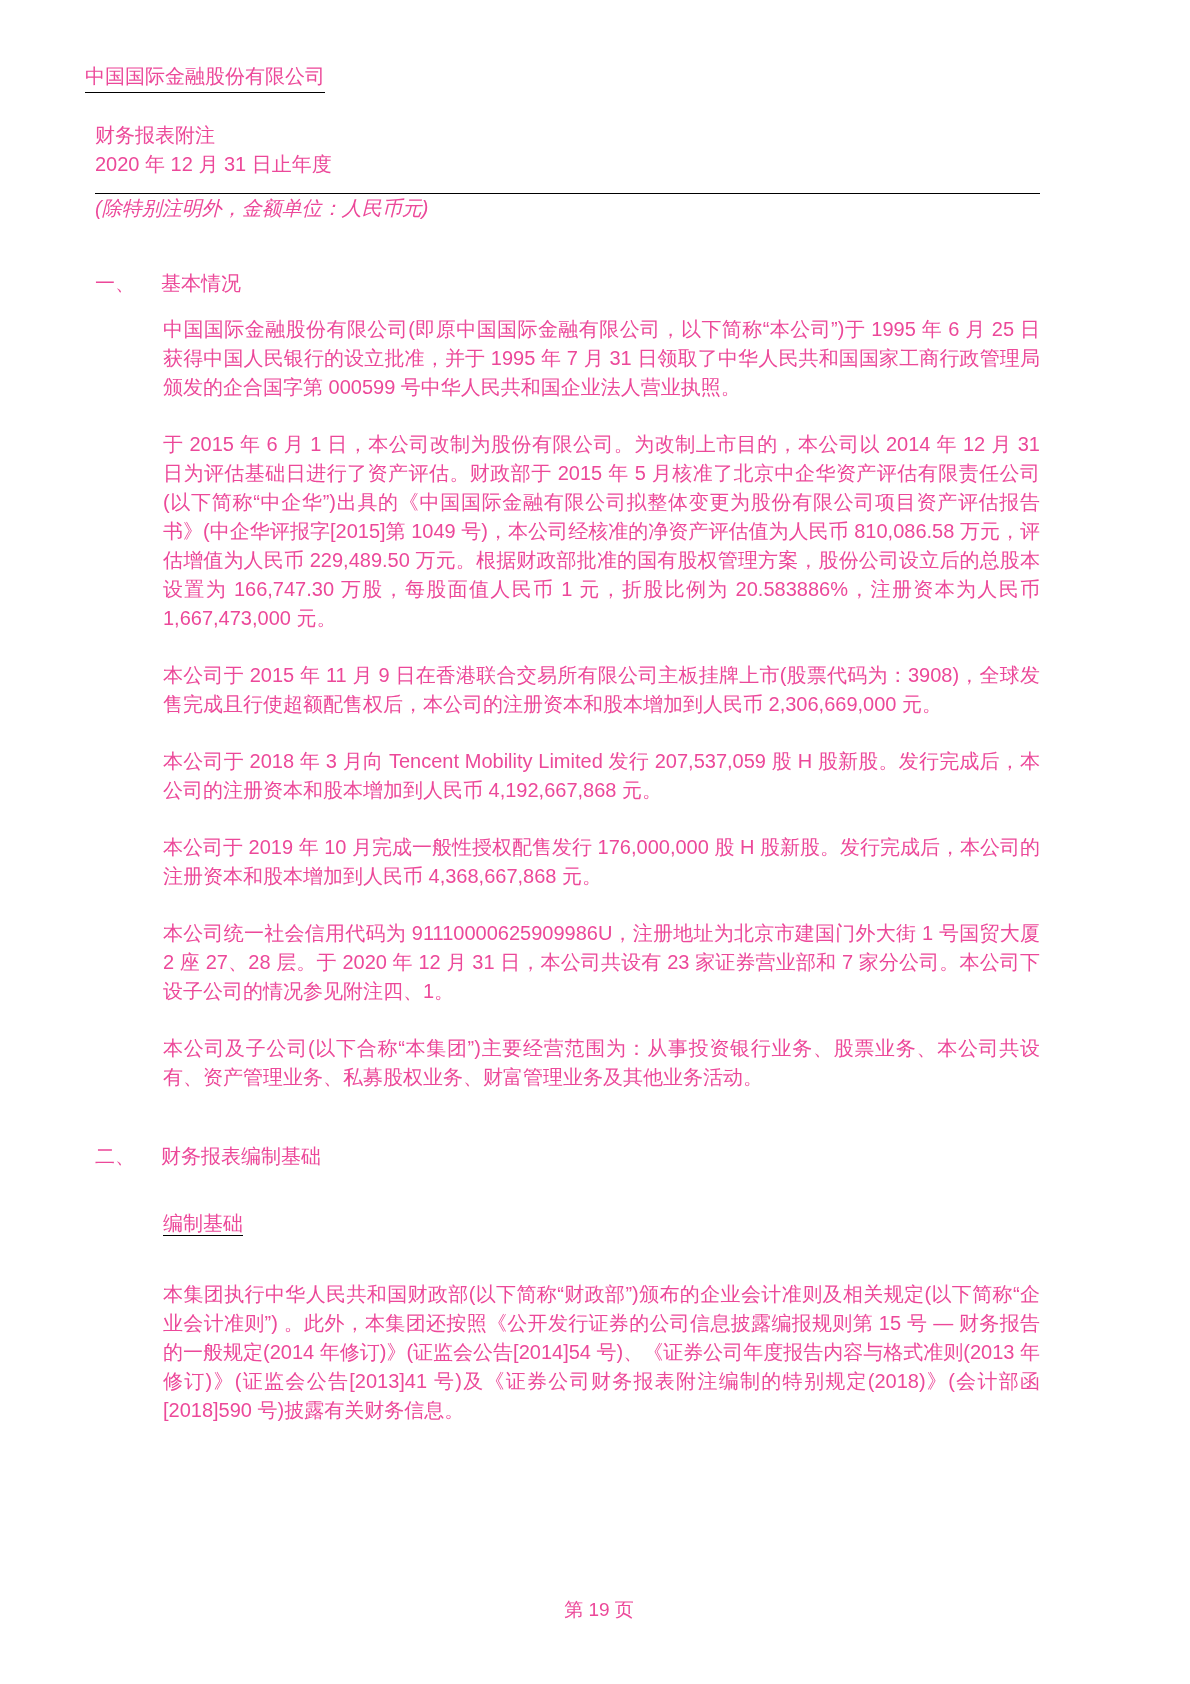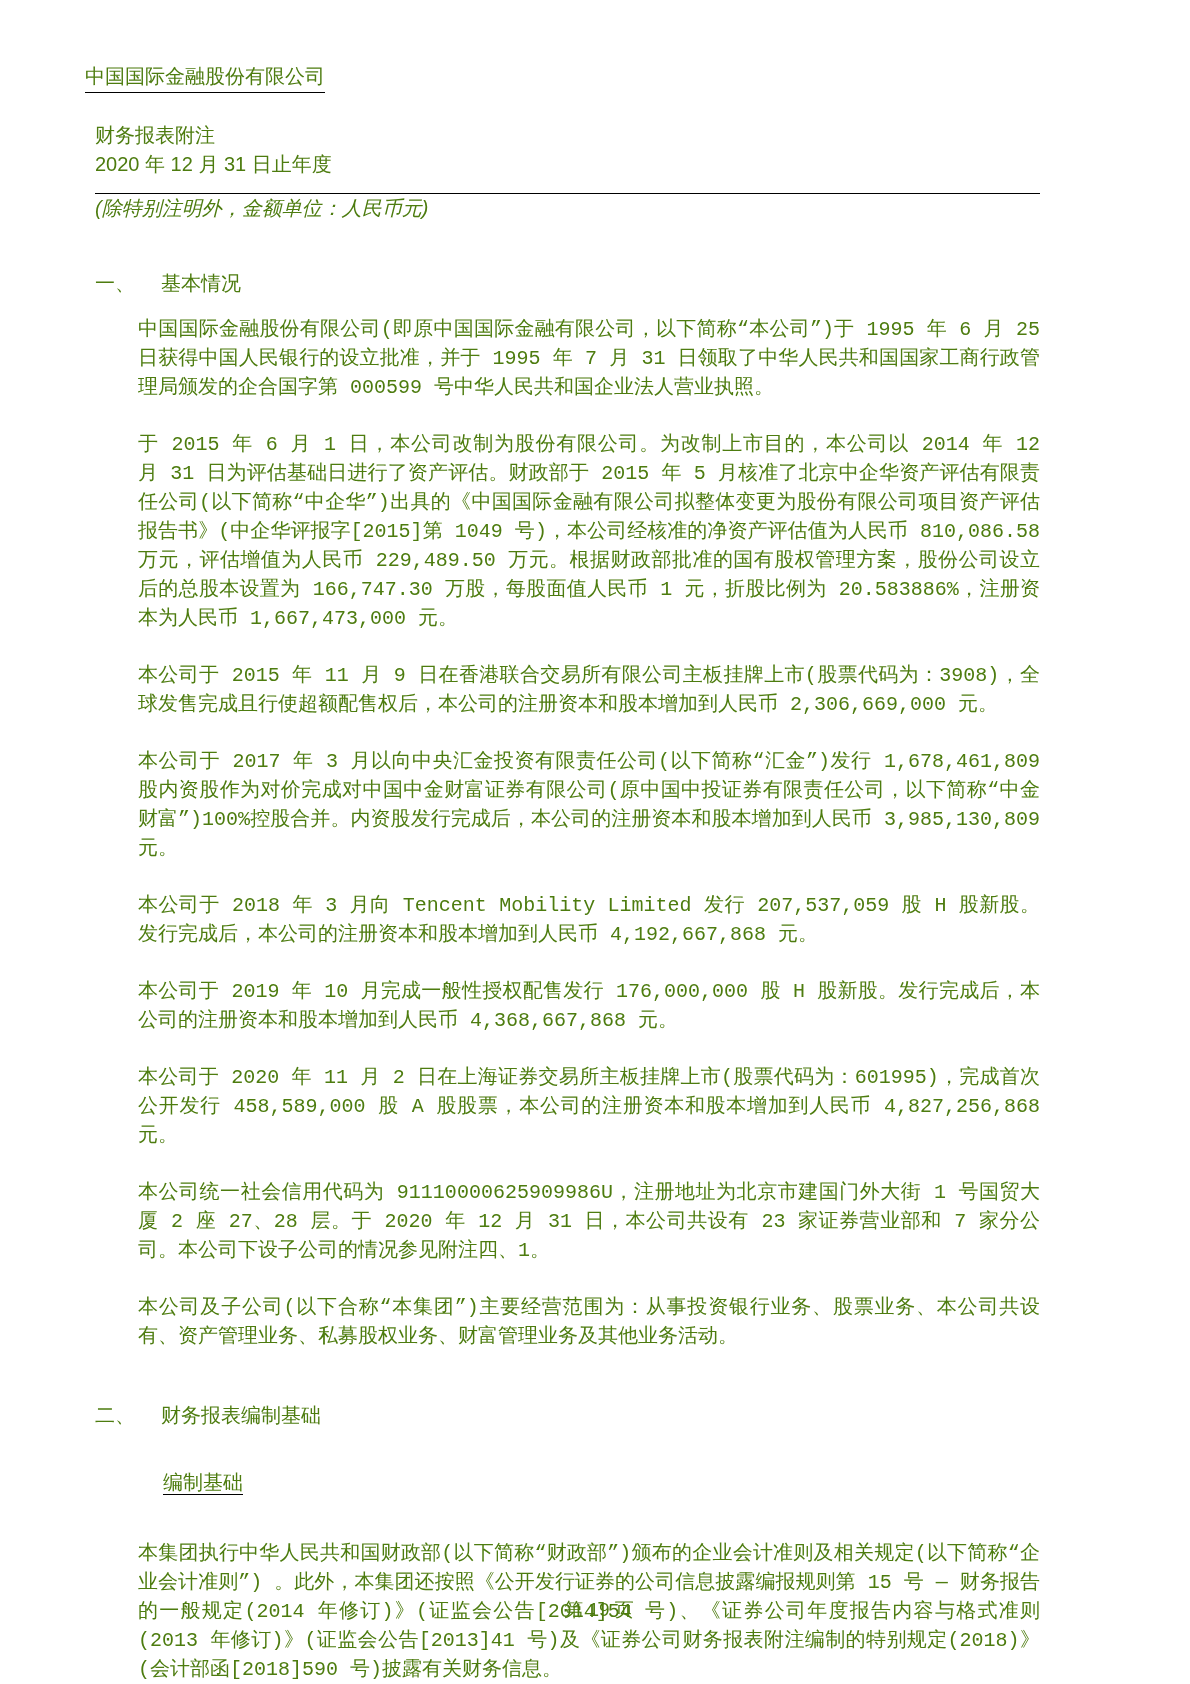--- a/index.html
+++ b/index.html
@@ -3,21 +3,21 @@
 <meta charset="utf-8">
 <style>
   html, body { margin: 0; padding: 0; background: #e8e8e8; }
   .page {
     position: relative;
     width: 1190px;
     height: 1684px;
     margin: 0 auto;
     background: #ffffff;
     font-family: "Liberation Sans", "DejaVu Sans", sans-serif;
-    color: #4d7c0f;
+    color: #ec4899;
     font-size: 20px;
     line-height: 29px;
     box-sizing: border-box;
     padding: 62px 150px 0 95px;
     overflow: hidden;
   }
   .company-name {
     display: inline-block;
     margin-left: -10px;
     border-bottom: 1.5px solid #000;
@@ -35,23 +35,22 @@
     display: flex;
     align-items: baseline;
   }
   .sec-num { width: 66px; flex: 0 0 66px; }
   .sec-title { }
   .section-one { margin-top: 46px; }
   .section-one .section-head { margin-bottom: 17px; }
   .section-two { margin-top: 50px; }
   .section-two .section-head { margin-bottom: 38px; }
   p.body-par {
-    margin: 0 0 28px 43px;
+    margin: 0 0 28px 68px;
     text-align: justify;
-    font-family: Liberation Mono, monospace;
   }
   p.body-par:last-child { margin-bottom: 0; }
   .sub-head {
     margin: 0 12px 42px 68px;
     display: inline-block;
   }
   .sub-head span {
     border-bottom: 1.5px solid #000;
     padding-bottom: 1px;
   }
@@ -78,24 +77,22 @@
   </div>
 
   <div class="section section-one">
     <div class="section-head">
       <span class="sec-num">一、</span>
       <span class="sec-title">基本情况</span>
     </div>
     <p class="body-par">中国国际金融股份有限公司(即原中国国际金融有限公司，以下简称“本公司”)于 1995 年 6 月 25 日获得中国人民银行的设立批准，并于 1995 年 7 月 31 日领取了中华人民共和国国家工商行政管理局颁发的企合国字第 000599 号中华人民共和国企业法人营业执照。</p>
     <p class="body-par">于 2015 年 6 月 1 日，本公司改制为股份有限公司。为改制上市目的，本公司以 2014 年 12 月 31 日为评估基础日进行了资产评估。财政部于 2015 年 5 月核准了北京中企华资产评估有限责任公司(以下简称“中企华”)出具的《中国国际金融有限公司拟整体变更为股份有限公司项目资产评估报告书》(中企华评报字[2015]第 1049 号)，本公司经核准的净资产评估值为人民币 810,086.58 万元，评估增值为人民币 229,489.50 万元。根据财政部批准的国有股权管理方案，股份公司设立后的总股本设置为 166,747.30 万股，每股面值人民币 1 元，折股比例为 20.583886%，注册资本为人民币 1,667,473,000 元。</p>
     <p class="body-par">本公司于 2015 年 11 月 9 日在香港联合交易所有限公司主板挂牌上市(股票代码为：3908)，全球发售完成且行使超额配售权后，本公司的注册资本和股本增加到人民币 2,306,669,000 元。</p>
-    <p class="body-par">本公司于 2017 年 3 月以向中央汇金投资有限责任公司(以下简称“汇金”)发行 1,678,461,809 股内资股作为对价完成对中国中金财富证券有限公司(原中国中投证券有限责任公司，以下简称“中金财富”)100%控股合并。内资股发行完成后，本公司的注册资本和股本增加到人民币 3,985,130,809 元。</p>
     <p class="body-par">本公司于 2018 年 3 月向 Tencent Mobility Limited 发行 207,537,059 股 H 股新股。发行完成后，本公司的注册资本和股本增加到人民币 4,192,667,868 元。</p>
     <p class="body-par">本公司于 2019 年 10 月完成一般性授权配售发行 176,000,000 股 H 股新股。发行完成后，本公司的注册资本和股本增加到人民币 4,368,667,868 元。</p>
-    <p class="body-par">本公司于 2020 年 11 月 2 日在上海证券交易所主板挂牌上市(股票代码为：601995)，完成首次公开发行 458,589,000 股 A 股股票，本公司的注册资本和股本增加到人民币 4,827,256,868 元。</p>
     <p class="body-par">本公司统一社会信用代码为 91110000625909986U，注册地址为北京市建国门外大街 1 号国贸大厦 2 座 27、28 层。于 2020 年 12 月 31 日，本公司共设有 23 家证券营业部和 7 家分公司。本公司下设子公司的情况参见附注四、1。</p>
     <p class="body-par">本公司及子公司(以下合称“本集团”)主要经营范围为：从事投资银行业务、股票业务、本公司共设有、资产管理业务、私募股权业务、财富管理业务及其他业务活动。</p>
   </div>
 
   <div class="section section-two">
     <div class="section-head">
       <span class="sec-num">二、</span>
       <span class="sec-title">财务报表编制基础</span>
     </div>
     <div class="sub-head">

